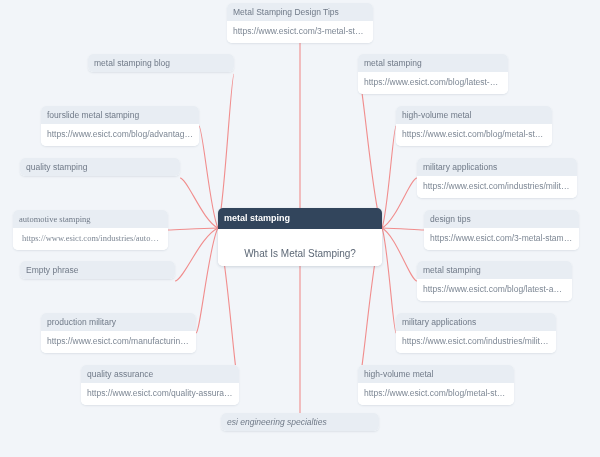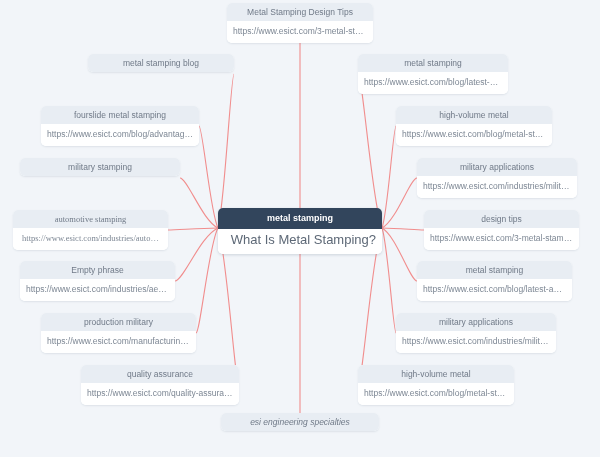--- a/index.html
+++ b/index.html
@@ -31,21 +31,20 @@
     border-radius: 5px;
     overflow: hidden;
     background: #ffffff;
     box-shadow: 0 1px 2px rgba(40, 60, 90, 0.10);
     box-sizing: border-box;
   }
   .node .node-title {
     background: #e8edf3;
     color: #707a88;
     font-size: 8.5px;
-    text-align: center;
     padding: 5px 6px 4px 6px;
     line-height: 1.1;
     white-space: nowrap;
     overflow: hidden;
     text-overflow: ellipsis;
   }
   .node .node-url {
     background: #ffffff;
     color: #7d8794;
     font-size: 8.5px;
@@ -61,23 +60,22 @@
   }
   .node.center .node-title {
     background: #32455c;
     color: #ffffff;
     font-weight: bold;
     font-size: 9px;
     padding: 6px 6px 5px 6px;
   }
   .node.center .node-url {
     color: #5d6876;
-    font-size: 13px;
-    padding: 4px 6px 7px 6px;
-    text-align: right;
+    font-size: 10px;
+    padding: 19px 6px 7px 6px;
   }
 </style>
 </head>
 <body>
 
 <div id="canvas">
 
   <svg id="edges" viewBox="0 0 600 457">
       <path d="M 300 208 C 300 125.5, 300 125.5, 300 43" fill="none" stroke="#f18d8d" stroke-width="1.1"></path>
       <path d="M 218 228 C 224.6 204.9, 230.92 74, 234 74" fill="none" stroke="#f18d8d" stroke-width="1.1"></path>
@@ -111,37 +109,36 @@
       </div>
       <div class="node" style="left: 41px; top: 106px; width: 158px;">
         <div class="node-title">fourslide metal stamping</div>
         <div class="node-url">https://www.esict.com/blog/advantage…</div>
       </div>
       <div class="node" style="left: 396px; top: 106px; width: 156px;">
         <div class="node-title">high-volume metal</div>
         <div class="node-url">https://www.esict.com/blog/metal-stam…</div>
       </div>
       <div class="node" style="left: 20px; top: 158px; width: 160px;">
-        <div class="node-title">military stamping</div>
+        <div class="node-title">quality stamping</div>
       </div>
       <div class="node" style="left: 417px; top: 158px; width: 160px;">
         <div class="node-title">military applications</div>
         <div class="node-url">https://www.esict.com/industries/military</div>
       </div>
       <div class="node" style="left: 13px; top: 210px; width: 155px; font-family: Liberation Serif, serif;">
         <div class="node-title">automotive stamping</div>
         <div class="node-url">https://www.esict.com/industries/auto…</div>
       </div>
       <div class="node" style="left: 424px; top: 210px; width: 155px;">
         <div class="node-title">design tips</div>
         <div class="node-url">https://www.esict.com/3-metal-stampin…</div>
       </div>
       <div class="node" style="left: 20px; top: 261px; width: 155px;">
         <div class="node-title">Empty phrase</div>
-        <div class="node-url">https://www.esict.com/industries/aeros…</div>
       </div>
       <div class="node" style="left: 417px; top: 261px; width: 155px;">
         <div class="node-title">metal stamping</div>
         <div class="node-url">https://www.esict.com/blog/latest-auto…</div>
       </div>
       <div class="node" style="left: 41px; top: 313px; width: 155px;">
         <div class="node-title">production military</div>
         <div class="node-url">https://www.esict.com/manufacturing-s…</div>
       </div>
       <div class="node" style="left: 396px; top: 313px; width: 160px;">

